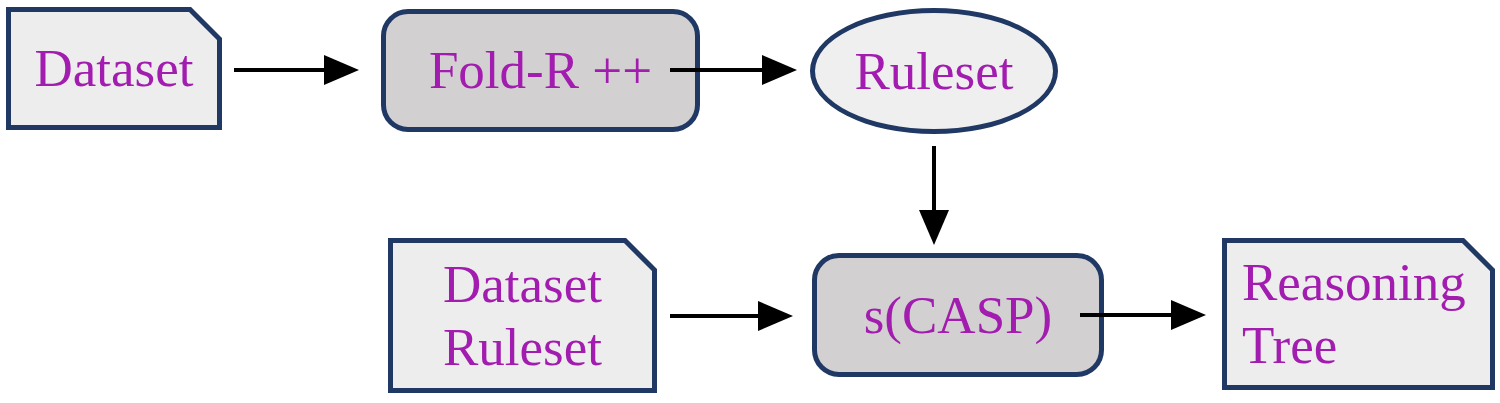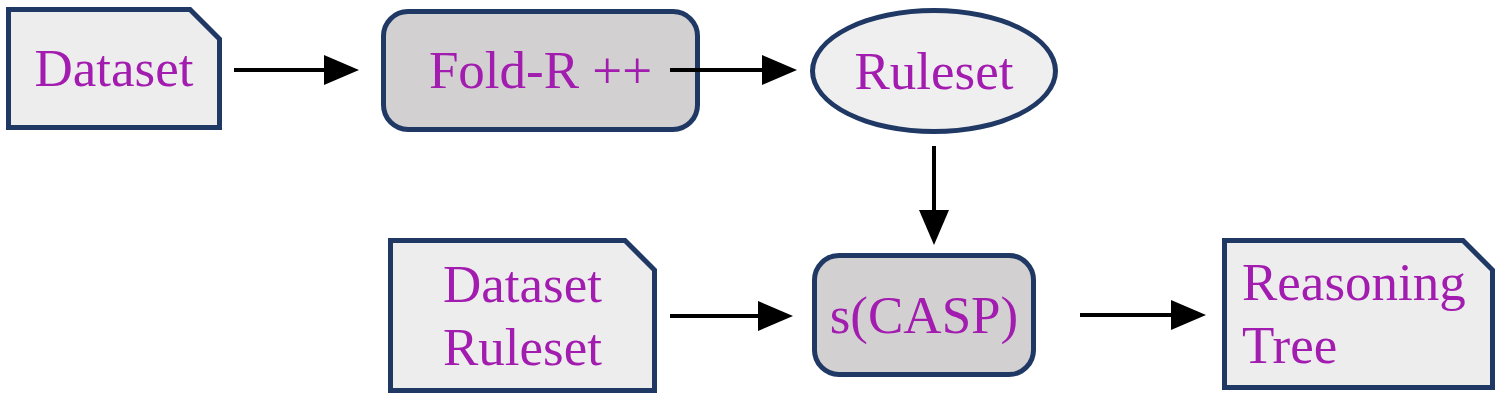--- a/index.html
+++ b/index.html
@@ -99,21 +99,21 @@
       <span>Dataset</span>
       <span>Ruleset</span>
     </div>
   </div>
 
   <div class="arrow">
     <div class="line-h" style="left:670px; top:314px; width:90px;"></div>
     <div class="head-right" style="left:758px; top:301px;"></div>
   </div>
 
-  <div class="node" style="left:812px; top:253px; width:224px; height:124px;">
+  <div class="node" style="left:812px; top:253px; width:292px; height:124px;">
     <div class="rounded-box" style="inset:0;"></div>
     <div class="label">s(CASP)</div>
   </div>
 
   <div class="arrow">
     <div class="line-h" style="left:1080px; top:313px; width:93px;"></div>
     <div class="head-right" style="left:1171px; top:300px;"></div>
   </div>
 
   <div class="node" style="left:1222px; top:238px; width:273px; height:152px;">

